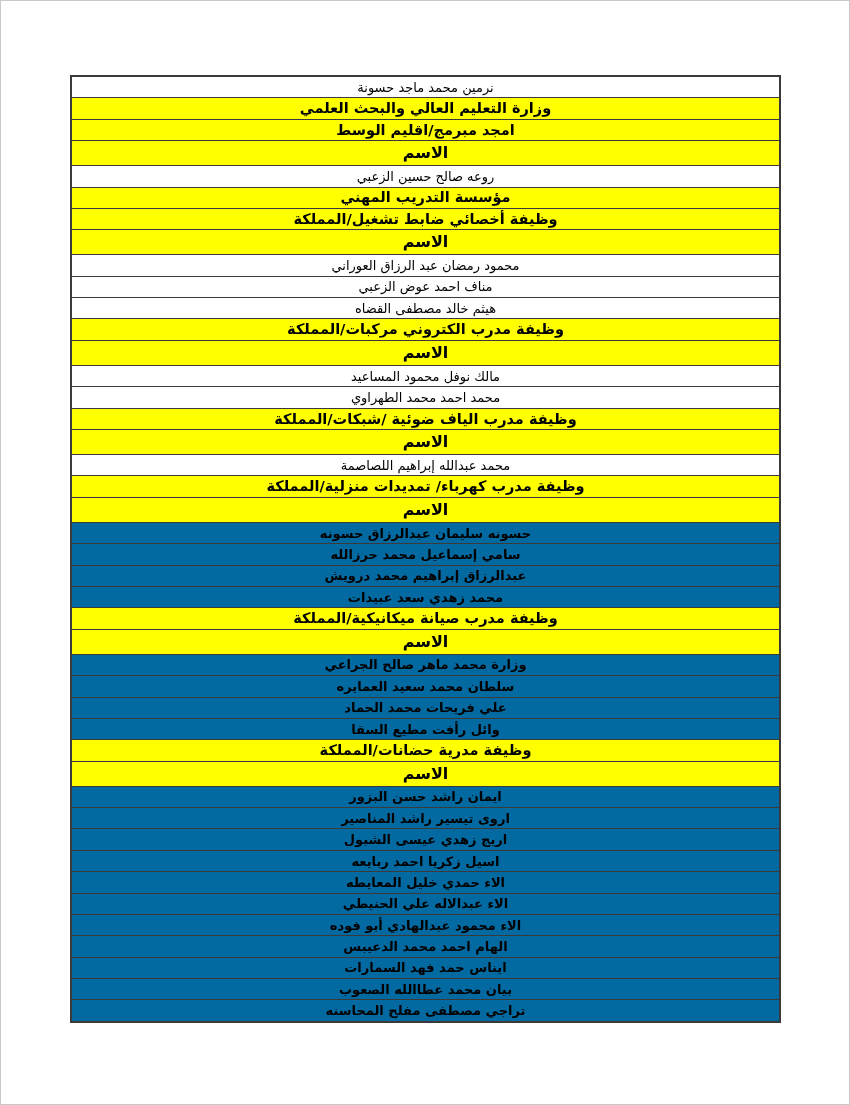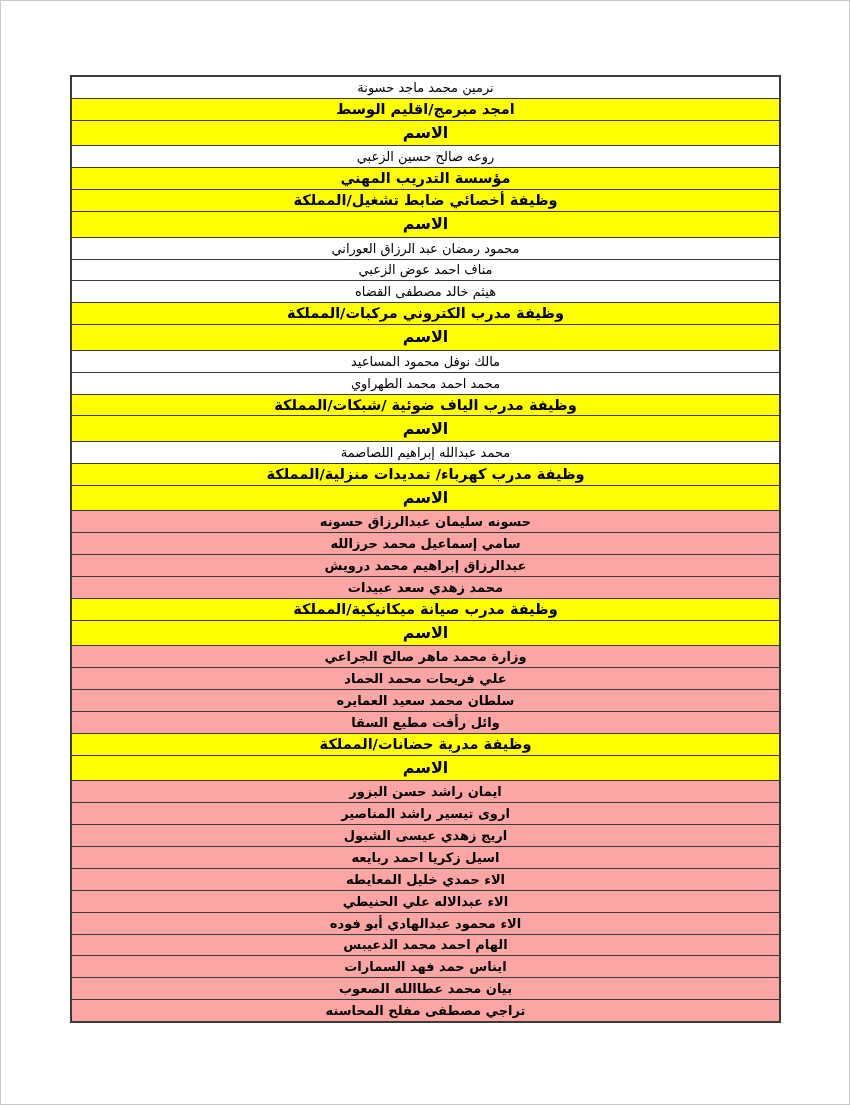--- a/index.html
+++ b/index.html
@@ -44,21 +44,21 @@
     line-height: 1;
     padding: 0 4px;
   }
   .row:first-child { border-top: none; }
   .row.name {
     background: #ffffff;
     font-size: 13px;
     font-weight: normal;
   }
   .row.name-bold {
-    background: #fca5a5;
+    background: #0369a1;
     font-size: 13px;
     font-weight: bold;
   }
   .row.section {
     background: var(--yellow, #ffff00);
     font-size: 14.5px;
     font-weight: bold;
   }
   .row.name-header {
     background: var(--yellow, #ffff00);
@@ -67,20 +67,21 @@
     flex: 1.18 1 0;
   }
 </style>
 </head>
 <body>
 
 <div class="page">
   <div class="results-table">
 
   <div class="row name">نرمين محمد ماجد حسونة</div>
+      <div class="row section">وزارة التعليم العالي والبحث العلمي</div>
       <div class="row section">امجد مبرمج/اقليم الوسط</div>
       <div class="row name-header">الاسم</div>
       <div class="row name">روعه صالح حسين الزعبي</div>
       <div class="row section">مؤسسة التدريب المهني</div>
       <div class="row section">وظيفة أخصائي ضابط تشغيل/المملكة</div>
       <div class="row name-header">الاسم</div>
       <div class="row name">محمود رمضان عبد الرزاق العوراني</div>
       <div class="row name">مناف احمد عوض الزعبي</div>
       <div class="row name">هيثم خالد مصطفى القضاه</div>
       <div class="row section">وظيفة مدرب الكتروني مركبات/المملكة</div>
@@ -92,22 +93,22 @@
       <div class="row name">محمد عبدالله إبراهيم اللصاصمة</div>
       <div class="row section">وظيفة مدرب كهرباء/ تمديدات منزلية/المملكة</div>
       <div class="row name-header">الاسم</div>
       <div class="row name-bold">حسونه سليمان عبدالرزاق حسونه</div>
       <div class="row name-bold">سامي إسماعيل محمد حرزالله</div>
       <div class="row name-bold">عبدالرزاق إبراهيم محمد درويش</div>
       <div class="row name-bold">محمد زهدي سعد عبيدات</div>
       <div class="row section">وظيفة مدرب صيانة ميكانيكية/المملكة</div>
       <div class="row name-header">الاسم</div>
       <div class="row name-bold">وزارة محمد ماهر صالح الجراعي</div>
+      <div class="row name-bold">سلطان محمد سعيد العمايره</div>
       <div class="row name-bold">علي فريحات محمد الحماد</div>
-      <div class="row name-bold">سلطان محمد سعيد العمايره</div>
       <div class="row name-bold">وائل رأفت مطيع السقا</div>
       <div class="row section">وظيفة مدرية حضانات/المملكة</div>
       <div class="row name-header">الاسم</div>
       <div class="row name-bold">ايمان راشد حسن البزور</div>
       <div class="row name-bold">اروى تيسير راشد المناصير</div>
       <div class="row name-bold">اريج زهدي عيسى الشبول</div>
       <div class="row name-bold">اسيل زكريا احمد ربايعه</div>
       <div class="row name-bold">الاء حمدي خليل المعايطه</div>
       <div class="row name-bold">الاء عبدالاله علي الحنيطي</div>
       <div class="row name-bold">الاء محمود عبدالهادي أبو فوده</div>

